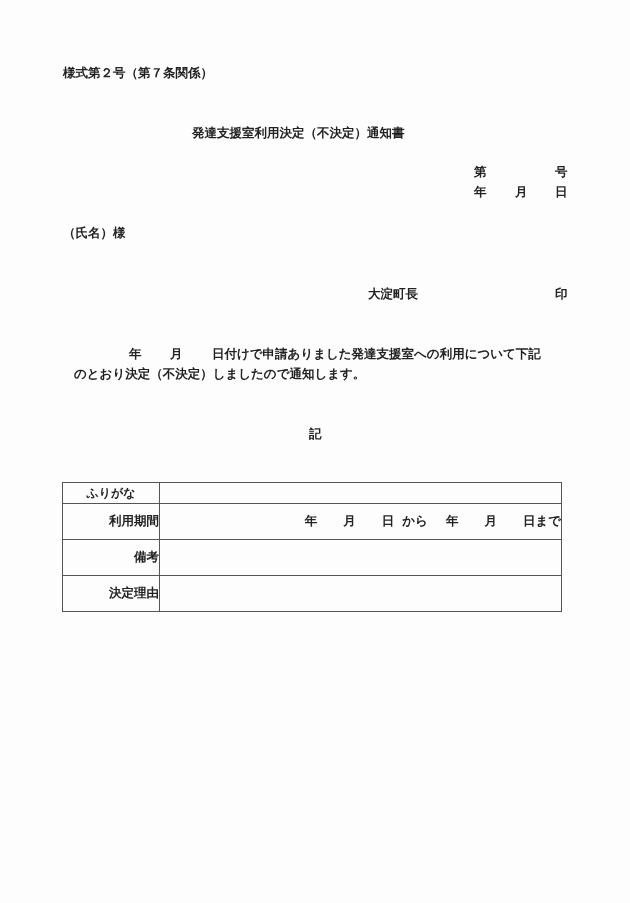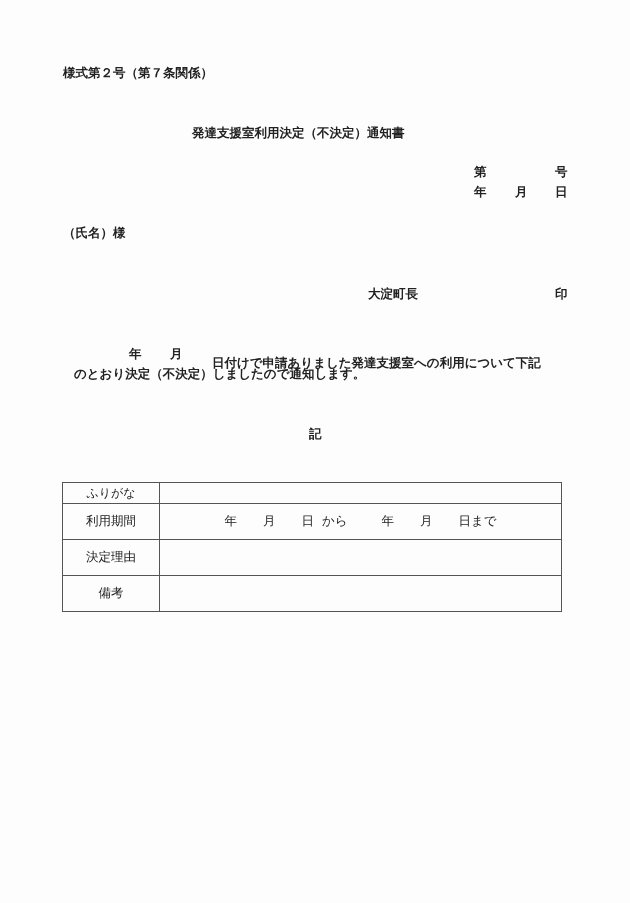--- a/index.html
+++ b/index.html
@@ -5,26 +5,26 @@
   html, body { margin:0; padding:0; }
   body {
     width:630px; height:903px; background:#fdfdfd; position:relative; overflow:hidden;
     font-family:"DejaVu Serif","Liberation Serif",serif; color:#222; font-size:12.5px;
   }
   .abs { position:absolute; white-space:nowrap; line-height:1;font-weight:bold; }
   table.rec {
     position:absolute; left:62px; top:482px; width:500px; border-collapse:collapse;
     table-layout:fixed;
   }
-  table.rec td { border:1px solid #555; padding:0; text-align:center; font-size:12.5px; }
+  table.rec td { border:1px solid #555; padding:0; text-align:center; font-size:12.5px;font-weight:bold; }
   table.rec td.lbl { width:96px; }
   tr.furi td { height:20px; border-bottom:1px dashed #666; font-size:12px; }
   tr.child td { height:38px; border-top:1px dashed #666; }
   tr.r40 td { height:39px; }
-  tr.r36 td { height:35px; }
+  tr.r36 td { height:35px;text-align:right; }
   .period span { display:inline-block; }
 </style>
 </head>
 <body>
 
 <div class="abs" style="left:63px;top:67px;">様式第２号（第７条関係）</div>
 
 <div class="abs" style="left:192px;top:127px;">発達支援室利用決定（不決定）通知書</div>
 
 <div class="abs" style="left:474px;top:166px;">第</div>
@@ -34,39 +34,39 @@
 <div class="abs" style="left:515px;top:186px;">月</div>
 <div class="abs" style="left:555px;top:186px;">日</div>
 
 <div class="abs" style="left:63px;top:227px;">（氏名）様</div>
 
 <div class="abs" style="left:368px;top:288px;">大淀町長</div>
 <div class="abs" style="left:555px;top:288px;">印</div>
 
 <div class="abs" style="left:129px;top:348px;">年</div>
 <div class="abs" style="left:170px;top:348px;">月</div>
-<div class="abs" style="left:212px;top:348px;margin-top:9px;">日付けで申請ありました発達支援室への利用について下記</div>
+<div class="abs" style="left:212px;top:348px;">日付けで申請ありました発達支援室への利用について下記</div>
 <div class="abs" style="left:74px;top:368px;">のとおり決定（不決定）しましたので通知します。</div>
 
 <div class="abs" style="left:309px;top:428px;">記</div>
 
 <table class="rec">
   <tbody>
       <tr class="furi">
     <td class="lbl">ふりがな</td>
     <td></td>
   </tr>
   <tr class="r36">
     <td class="lbl">利用期間</td>
     <td class="period">
-      <span style="margin-right:26px;">年</span><span style="margin-right:26px;">月</span><span style="margin-right:8px;">日</span><span style="margin-right:34px;">から</span><span style="margin-right:26px;">年</span><span style="margin-right:26px;">月</span><span>日まで</span>
+      <span style="margin-right:26px;">年</span><span style="margin-right:26px;">月</span><span style="margin-right:8px;">日</span><span style="margin-right:18px;">から</span><span style="margin-right:26px;">年</span><span style="margin-right:26px;">月</span><span>日まで</span>
     </td>
   </tr>
   <tr class="r36">
-    <td class="lbl">決定理由</td>
+    <td class="lbl">備考</td>
     <td></td>
   </tr>
   <tr class="r36">
-    <td class="lbl">備考</td>
+    <td class="lbl">決定理由</td>
     <td></td>
   </tr>
 </tbody>
   </table>
 
 </body></html>

